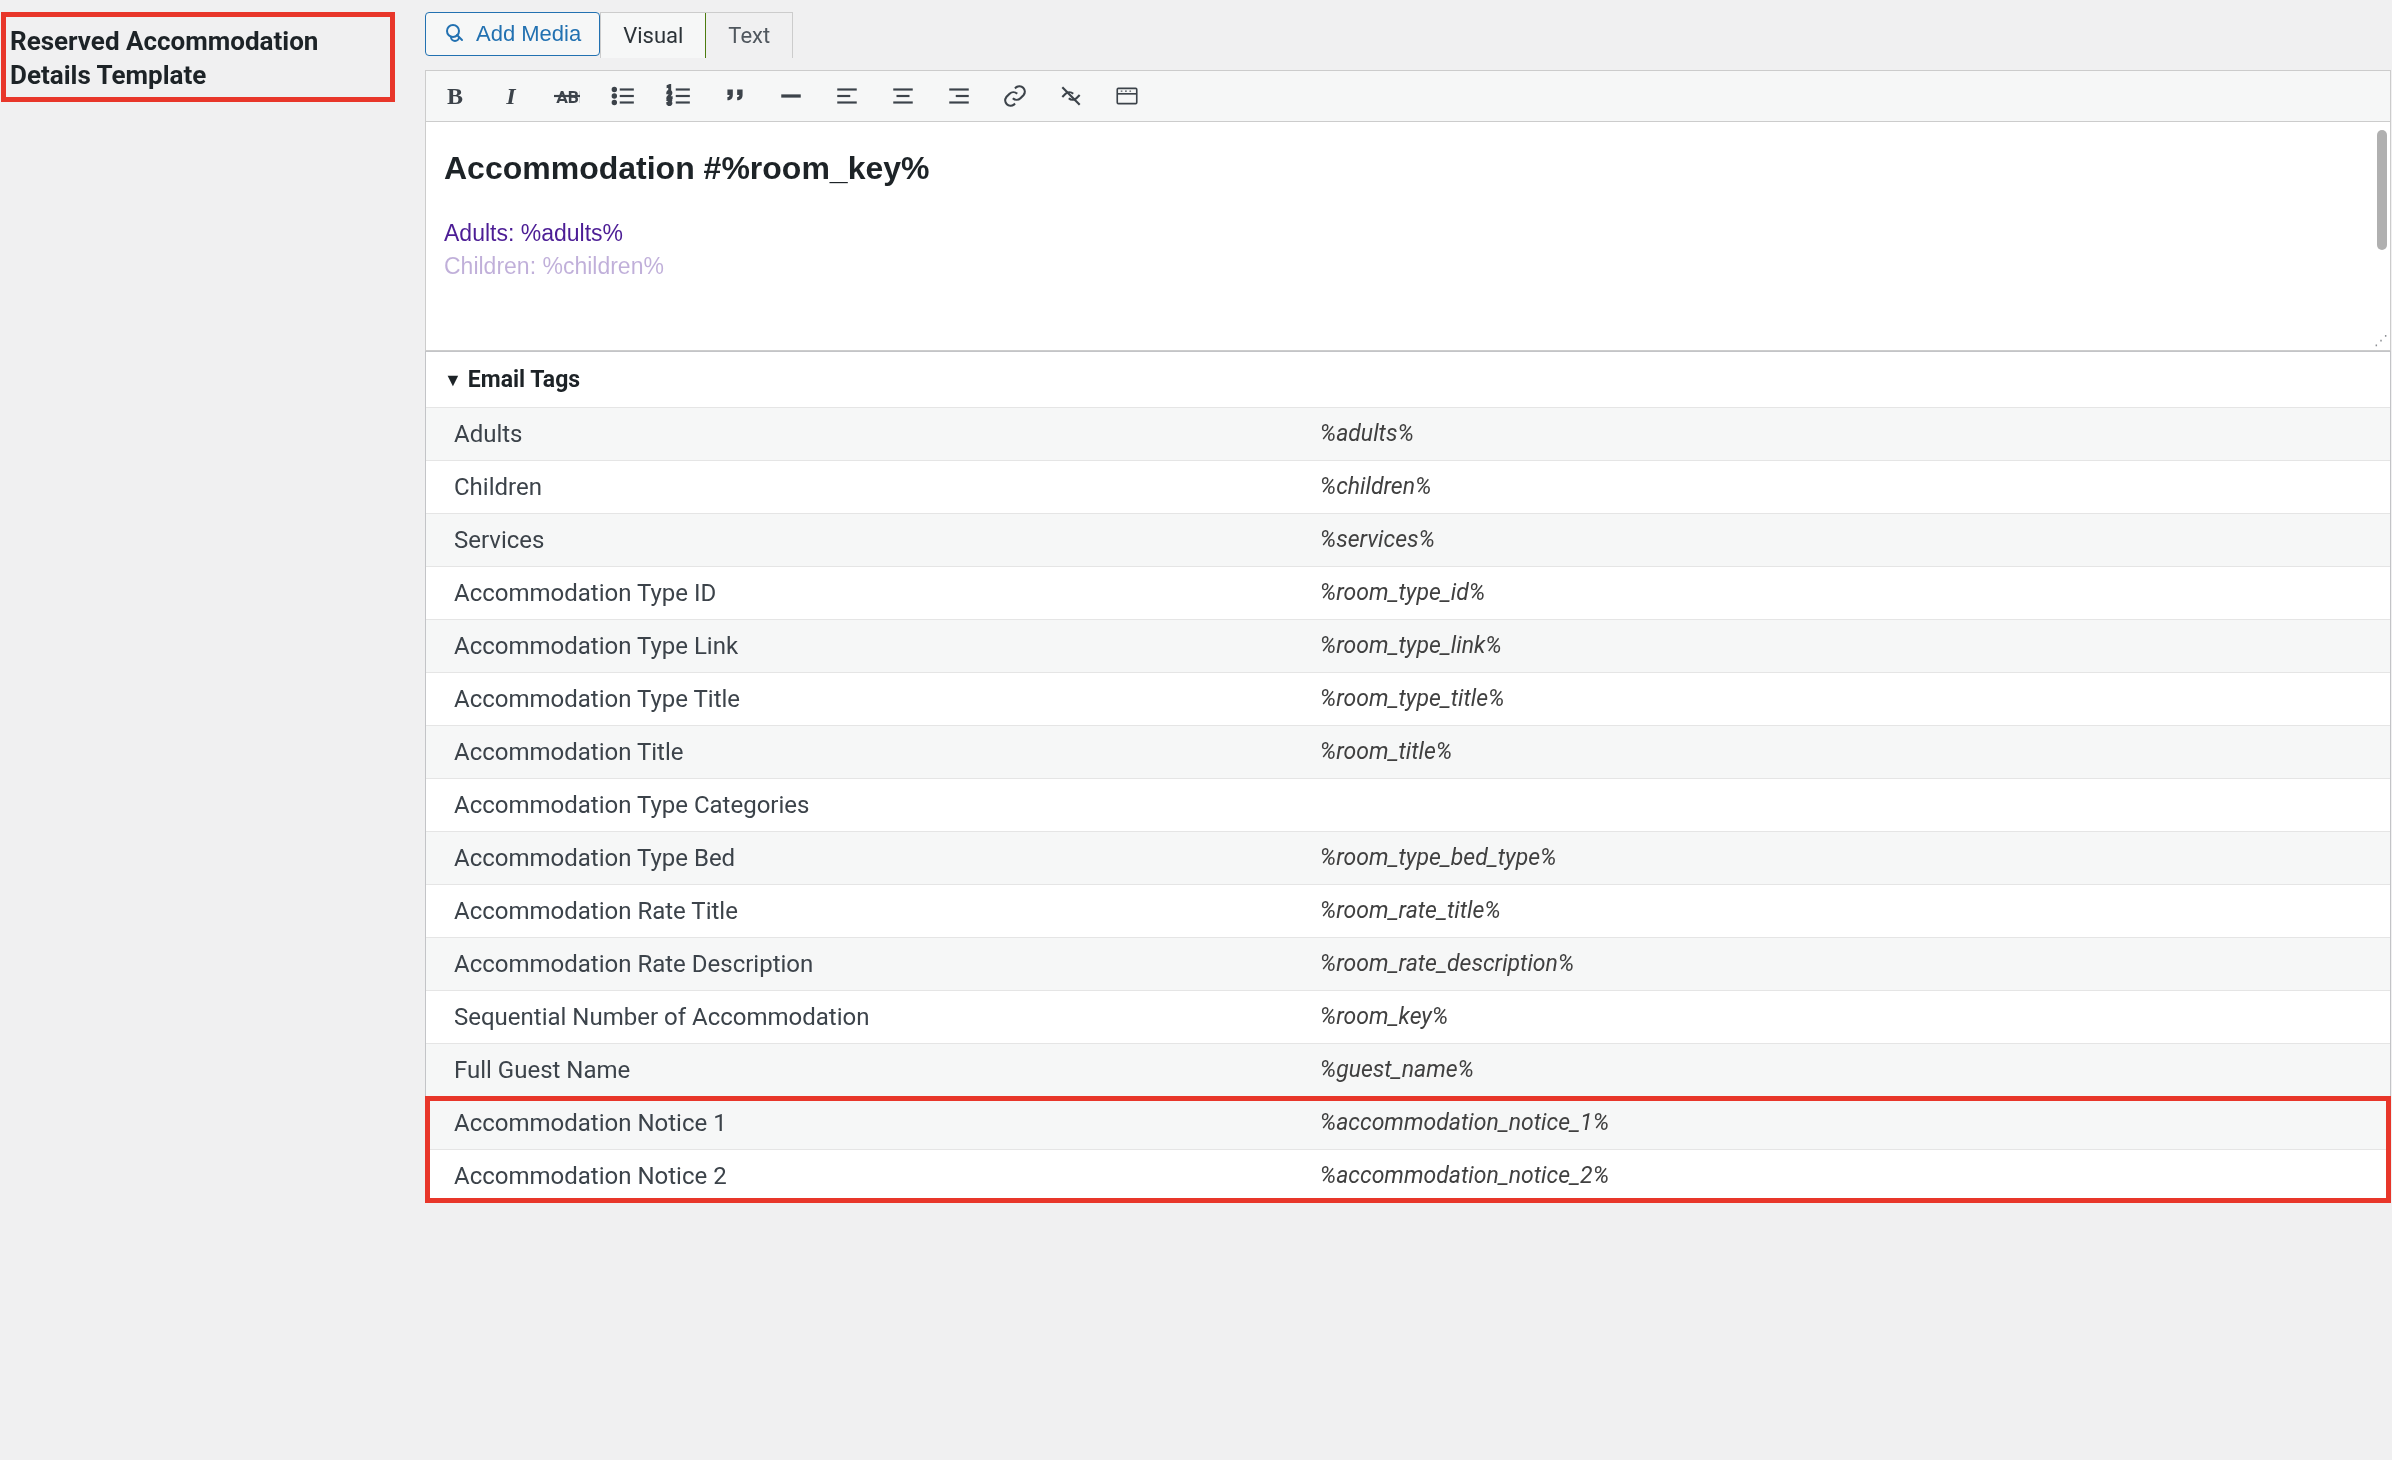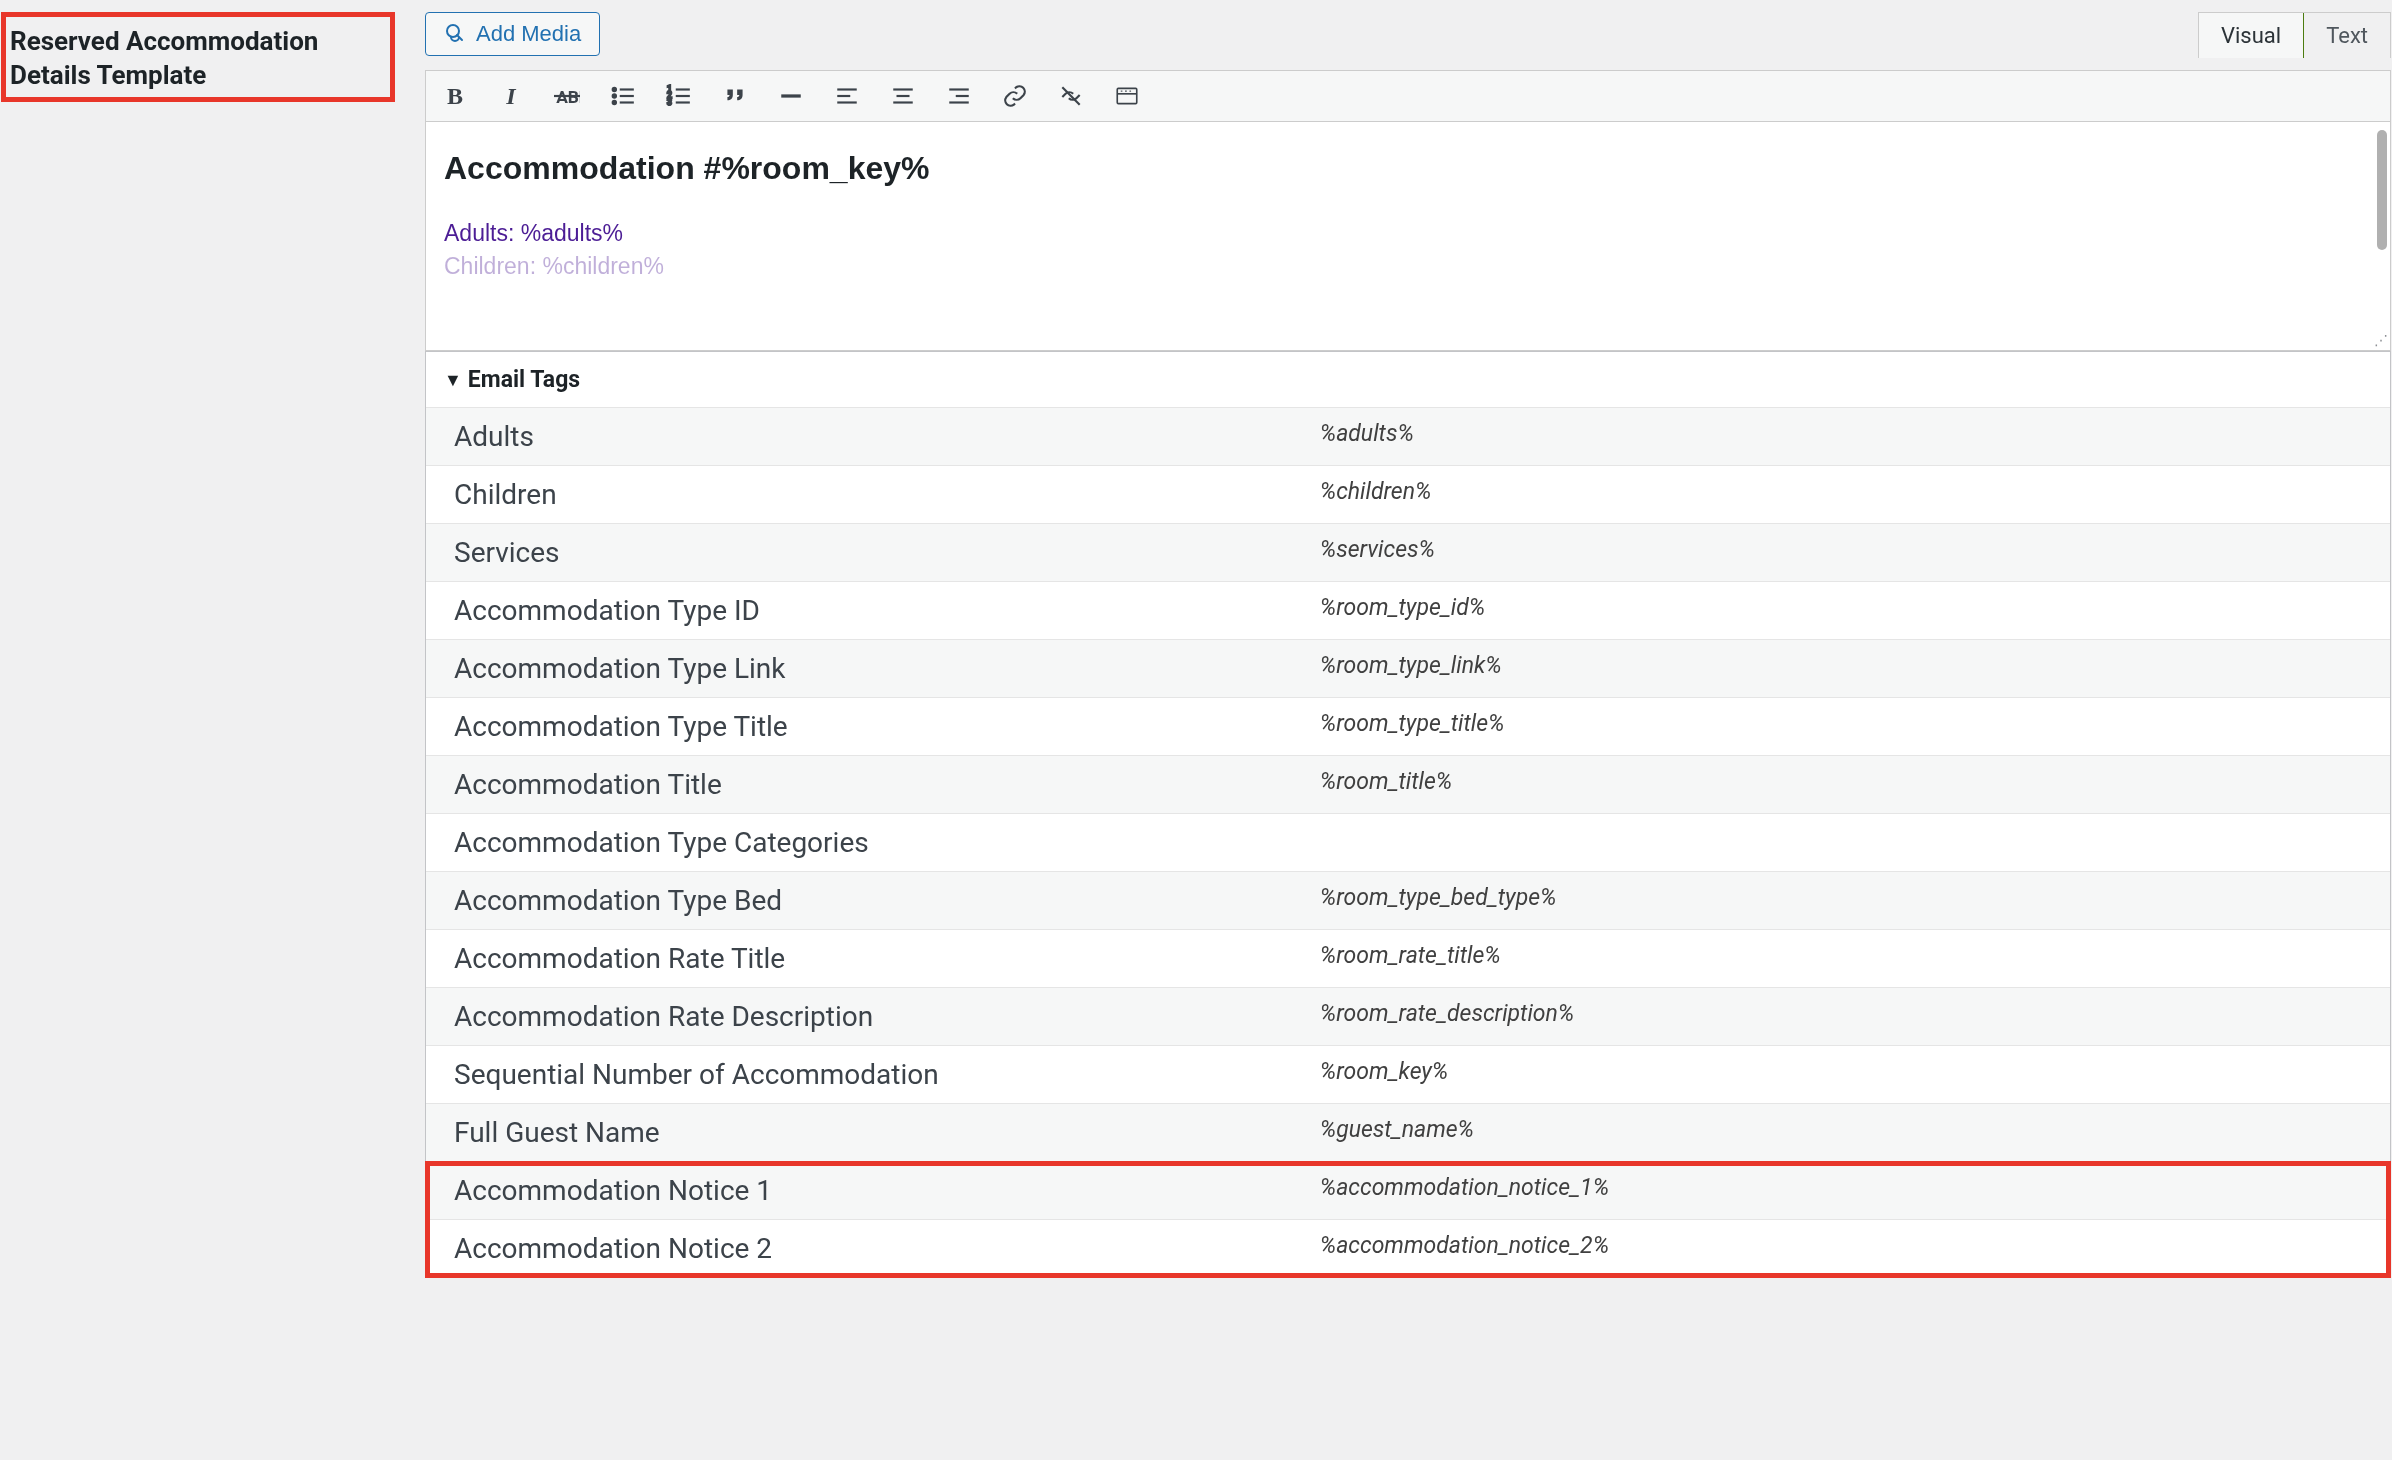--- a/index.html
+++ b/index.html
@@ -1,21 +1,21 @@
 <!DOCTYPE html>
 <html><head>
 <meta charset="utf-8">
 <style>
 * { box-sizing: border-box; margin: 0; padding: 0; }
 body { font-family: -apple-system, BlinkMacSystemFont, "Segoe UI", Roboto, sans-serif; background: #f0f0f1; color: #3c434a; font-size: 20px; }
 .container { display: flex; padding: 12px 1px; gap: 30px; }
 .left-label-box { border: 5px solid #e8362a; padding: 8px 12px 16px 4px; width: 394px; height: 90px; flex-shrink: 0; }
 .left-label-box .label-text { font-weight: 700; color: #1d2327; font-size: 26px; line-height: 1.3; }
 .main-col { flex: 1; min-width: 0; }
-.top-row { display: flex; align-items: flex-start; justify-content: space-between; margin-bottom: 12px; }
+.top-row { display: flex; align-items: flex-start; margin-bottom: 12px; }
 .add-media-btn { display: inline-flex; align-items: center; gap: 8px; border: 1px solid #2271b1; background: #f6f7f7; color: #2271b1; padding: 8px 18px; border-radius: 4px; font-size: 22px; cursor: pointer; }
 .add-media-btn .am-icon { width: 24px; height: 24px; display: inline-block; }
 .tabs { display: flex; border: 1px solid #ccc; border-bottom: none; }
 .tab { padding: 10px 22px; font-size: 22px; color: #50575e; background: #f0f0f1; border-right: 1px solid #4d7c0f; cursor: pointer; }
 .tab:last-child { border-right: none; }
 .tab.active { background: #f6f7f7; color: #2c3338; }
 .toolbar { border: 1px solid #ccc; border-bottom: none; background: #f6f7f7; padding: 10px 14px; display: flex; gap: 26px; align-items: center; }
 .tb-btn { width: 30px; height: 30px; display: inline-flex; align-items: center; justify-content: center; color: #3c434a; cursor: pointer; }
 .tb-btn svg { width: 26px; height: 26px; }
 .editor-wrap { border: 1px solid #ccc; background: #fff; position: relative; padding: 0; height: 230px; overflow: hidden; }
@@ -24,21 +24,21 @@
 .editor-content p { font-size: 23px; color: #4c1d95; line-height: 1.45; }
 .scrollbar { position: absolute; right: 3px; top: 8px; width: 10px; height: 120px; background: #b0b0b0; border-radius: 5px; }
 .resize-handle { position: absolute; right: 2px; bottom: 2px; color: #8c8f94; font-size: 14px; }
 .helper-text { padding: 14px 2px; font-size: 22px; color: #646970; }
 .email-tags-panel { border: 1px solid #c3c4c7; background: #fff; }
 .et-header { padding: 14px 18px; font-weight: 700; font-size: 23px; color: #1d2327; cursor: pointer; display: flex; align-items: center; gap: 6px; }
 .et-header .caret { font-size: 18px; }
 .et-row { display: flex; border-top: 1px solid #e5e5e5; }
 .et-row:nth-child(odd) { background: #f6f7f7; }
 .et-row:nth-child(even) { background: #fff; }
-.et-cell-name { flex: 0 0 45%; padding: 12px 28px; font-size: 28px; color: #3c434a; }
+.et-cell-name { flex: 0 0 45%; padding: 12px 28px; font-size: 24px; color: #3c434a; }
 .et-cell-tag { flex: 1; padding: 12px 10px; font-size: 23px; font-style: italic; color: #404040; }
 .highlight-rows { position: relative; }
 .highlight-rows::after { content: ""; position: absolute; left: -1px; right: -1px; top: 0; bottom: -1px; border: 5px solid #e8362a; pointer-events: none; }
 .tb-bold { font-weight: 900; font-size: 24px; font-family: Georgia, serif; }
 .tb-italic { font-style: italic; font-weight: 700; font-size: 24px; font-family: Georgia, serif; }
 </style>
 </head>
 <body>
 
 <div class="container">

